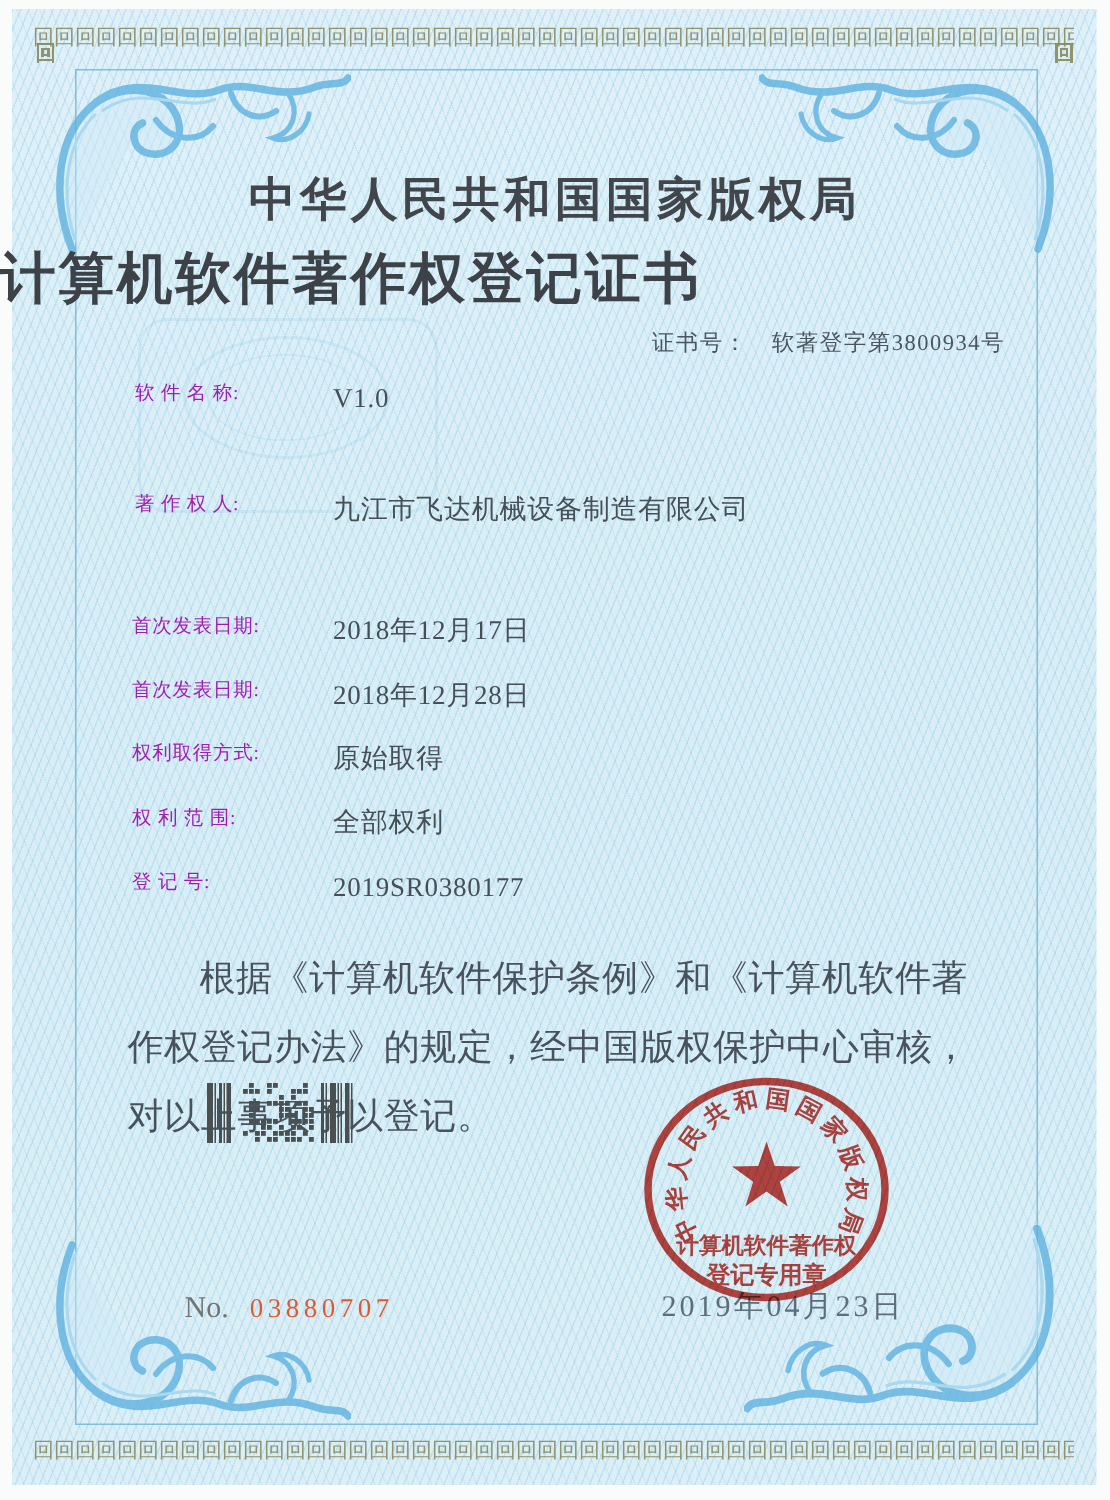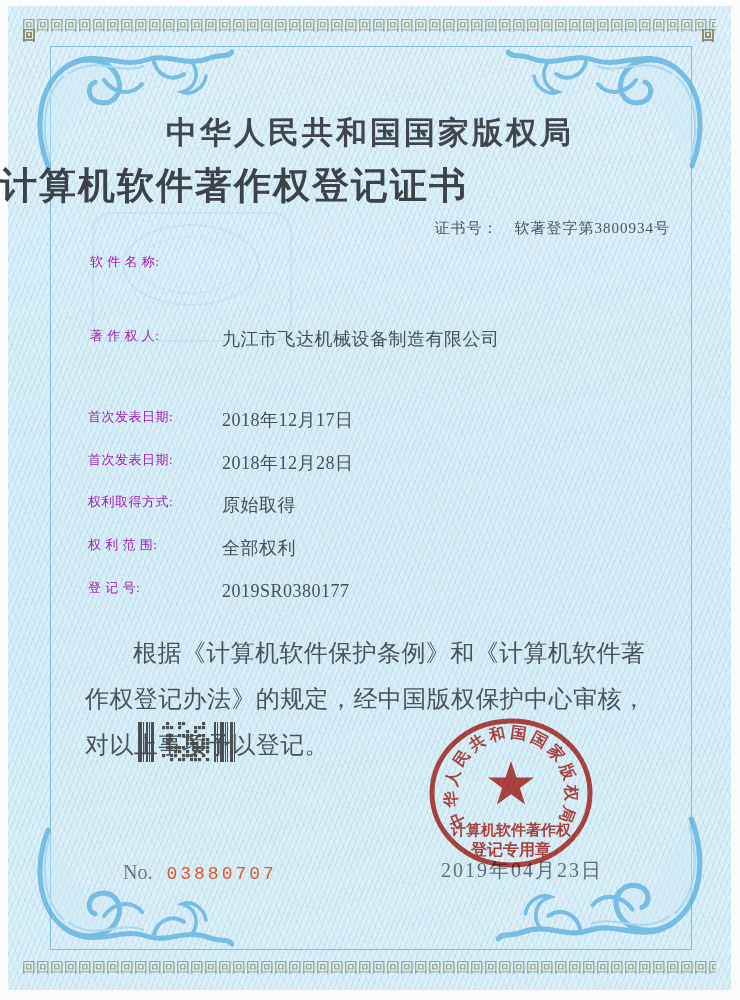--- a/index.html
+++ b/index.html
@@ -65,21 +65,21 @@
   .statement{
     left:85px;top:630px;width:572px;
     font-size:24px;line-height:46px;color:#47525c;text-indent:2em;letter-spacing:.4px;
   }
   .issue-date{
     left:441px;top:857px;font-size:20px;color:#5d6e7a;letter-spacing:2px;z-index:2;
   }
   .serial{left:123px;top:861px;z-index:2;}
   .serial .no-lab{font-size:20px;color:#737373;}
   .serial .no-val{
-    font-family:Liberation Mono, monospace;font-size:18px;color:#e0582f;
+    font-family:Liberation Serif, serif;font-size:18px;color:#e0582f;
     letter-spacing:3px;margin-left:14px;
   }
   .seal{left:414px;top:696px;width:194px;height:194px;mix-blend-mode:multiply;opacity:.93;z-index:3;}
   .barcode{left:138px;top:722px;width:106px;height:40px;z-index:2;}
 </style>
 </head>
 <body>
 
 <div class="abs paper"></div>
 
@@ -124,20 +124,21 @@
 </div>
 
 <div class="abs issuer">中华人民共和国国家版权局</div>
 <div class="abs cert-title">计算机软件著作权登记证书</div>
 <div class="abs certno">
   <span>证书号：</span><span class="gap"></span><span>软著登字第3800934号</span>
 </div>
 
 <div class="abs row-label" style="left:90px;top:253px">软 件 名 称:</div>
 <div class="abs row-value" style="left:222px;top:252px">
+  <div>V1.0</div>
 </div>
 
 <div class="abs row-label" style="left:90px;top:327px">著 作 权 人:</div>
 <div class="abs row-value" style="left:222px;top:326px">九江市飞达机械设备制造有限公司</div>
 
 <div class="abs row-label" style="left:88px;top:408px">首次发表日期:</div>
 <div class="abs row-value" style="left:222px;top:407px">2018年12月17日</div>
 
 <div class="abs row-label" style="left:88px;top:451px">首次发表日期:</div>
 <div class="abs row-value" style="left:222px;top:450px">2018年12月28日</div>

